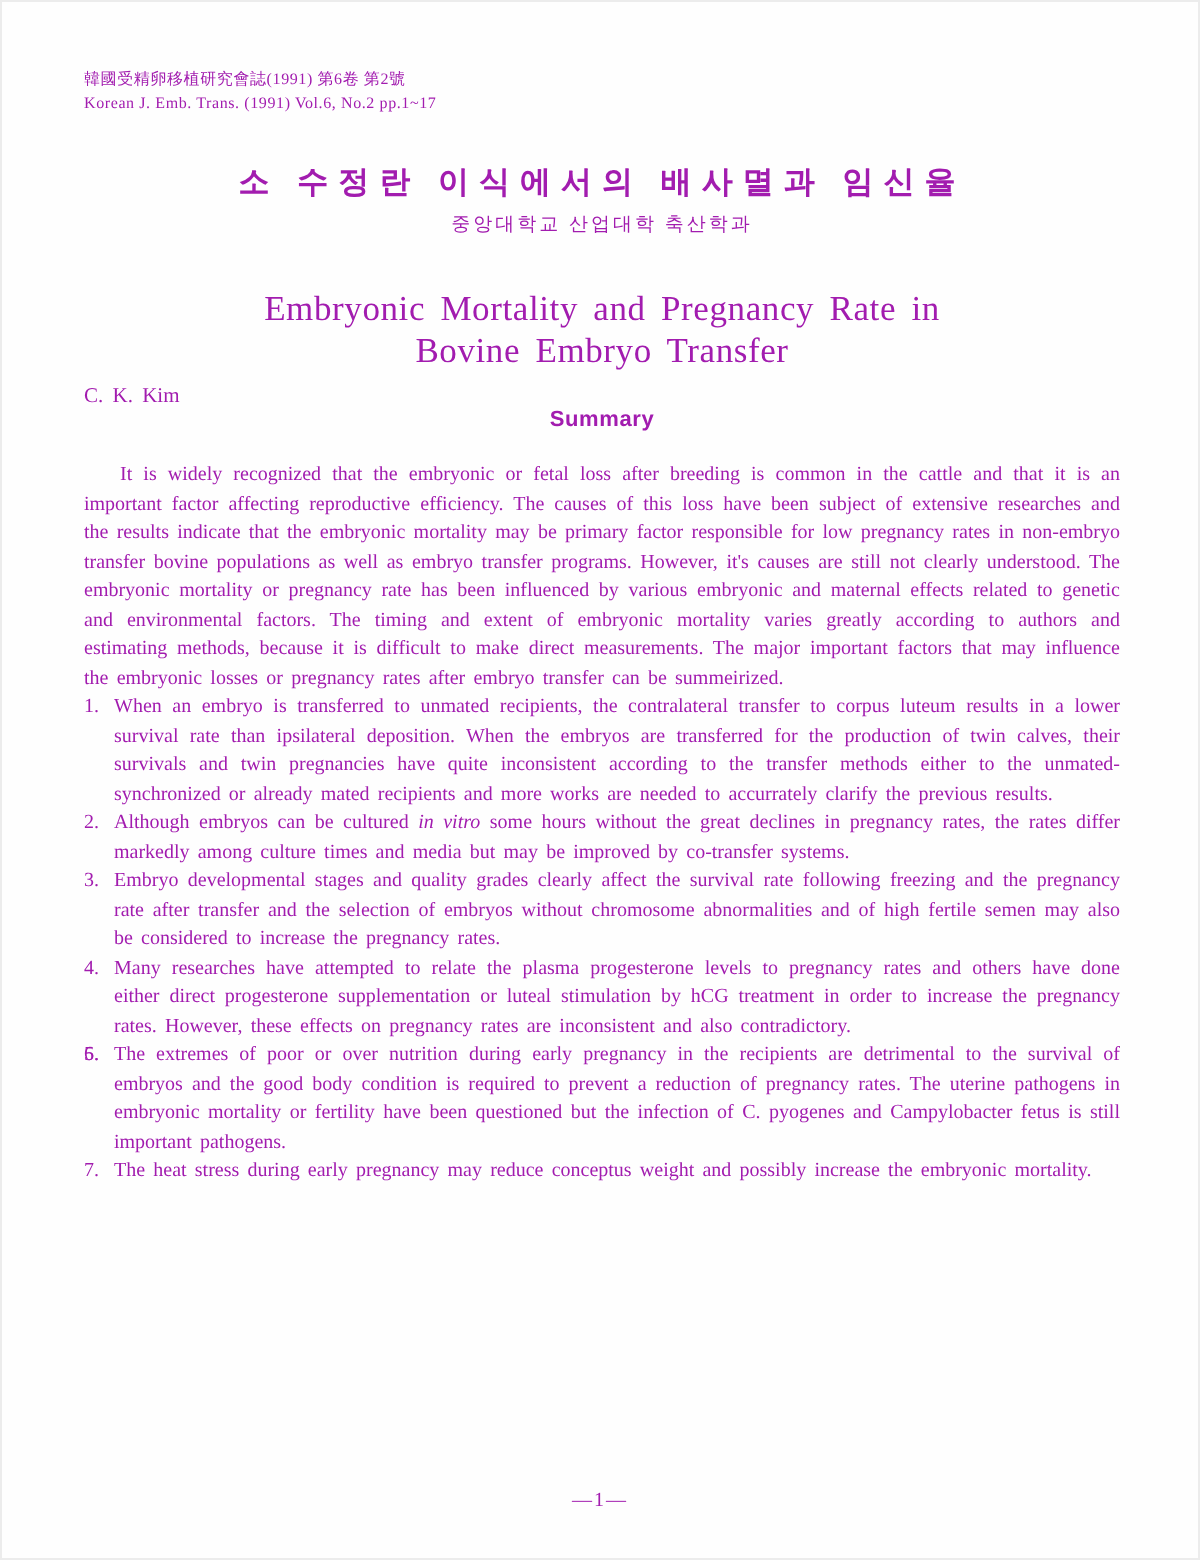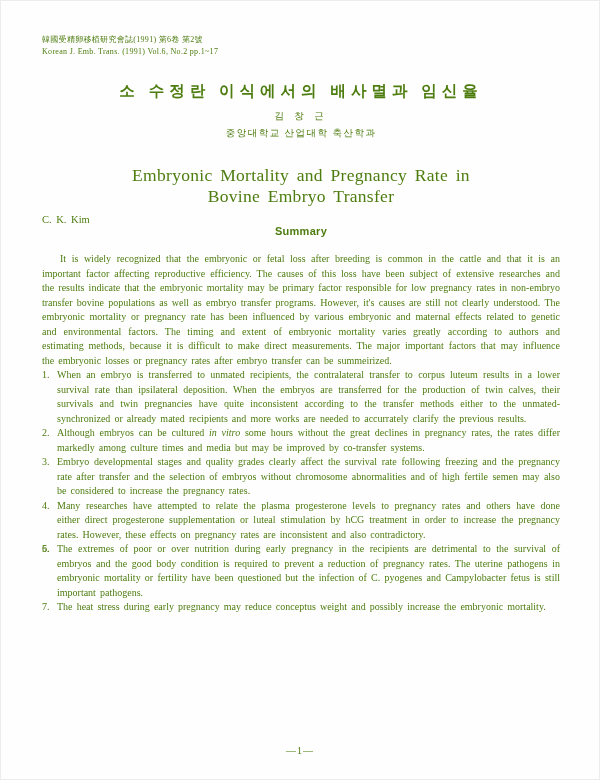--- a/index.html
+++ b/index.html
@@ -3,21 +3,21 @@
 <meta charset="utf-8">
 <style>
   html, body { margin: 0; padding: 0; background: #ffffff; }
   .page {
     width: 600px; height: 780px;
     position: relative;
     box-sizing: border-box;
     background: #fefefe;
     box-shadow: inset 0 0 0 1px #ececec;
     font-family: "Liberation Serif", serif;
-    color: #4d7c0f;
+    color: #a21caf;
     padding: 34px 40px 0 42px;
     overflow: hidden;
   }
   .journal-header { font-size: 8px; line-height: 11.5px; letter-spacing: 0.3px; }
   .title-ko   { text-align: center; font-size: 15.5px; font-weight: bold; letter-spacing: 5px; margin-top: 24px; }
   .author-ko  { text-align: center; font-size: 9.5px; letter-spacing: 4px; margin-top: 8px; }
   .affil-ko   { text-align: center; font-size: 9.5px; letter-spacing: 1.5px; margin-top: 4px; }
   .title-en   { text-align: center; font-size: 17.5px; line-height: 21px; margin-top: 25px; word-spacing: 3px; letter-spacing: 0.3px; }
   .author-en  { text-align: left; font-size: 10.5px; margin-top: 7px; word-spacing: 2px; }
   .affil-en   { text-align: center; font-style: italic; font-size: 9.8px; line-height: 14.5px; margin-top: 6px; word-spacing: 2px; }
@@ -41,21 +41,20 @@
 <body>
 
 <div class="page">
 
   <div class="journal-header">
     <div>韓國受精卵移植研究會誌(1991) 第6卷 第2號</div>
     <div>Korean J. Emb. Trans. (1991) Vol.6, No.2 pp.1~17</div>
   </div>
 
   <div class="title-ko">소 수정란 이식에서의 배사멸과 임신율</div>
-  <div class="author-ko">김 창 근</div>
   <div class="affil-ko">중앙대학교 산업대학 축산학과</div>
 
   <div class="title-en">
     <div>Embryonic Mortality and Pregnancy Rate in</div>
     <div>Bovine Embryo Transfer</div>
   </div>
 
   <div class="author-en">C. K. Kim</div>
 
 

